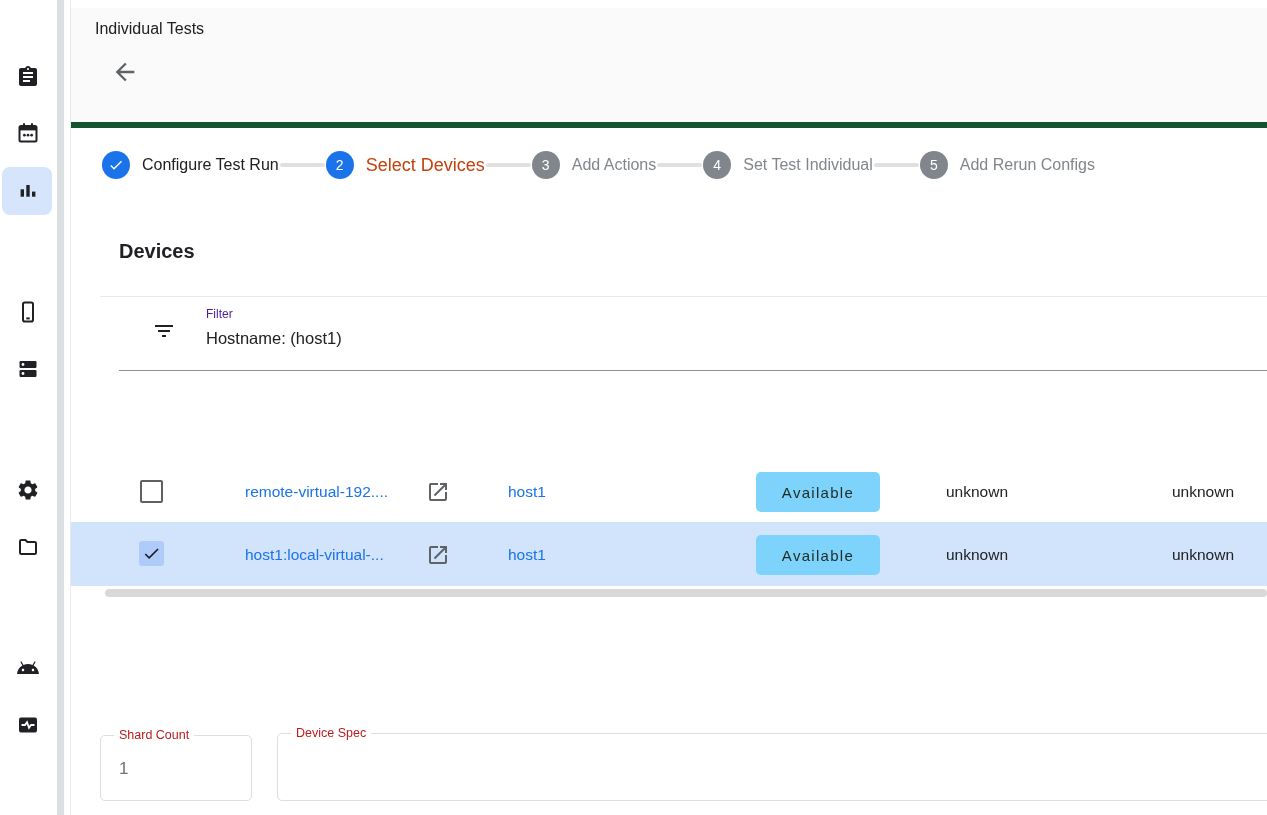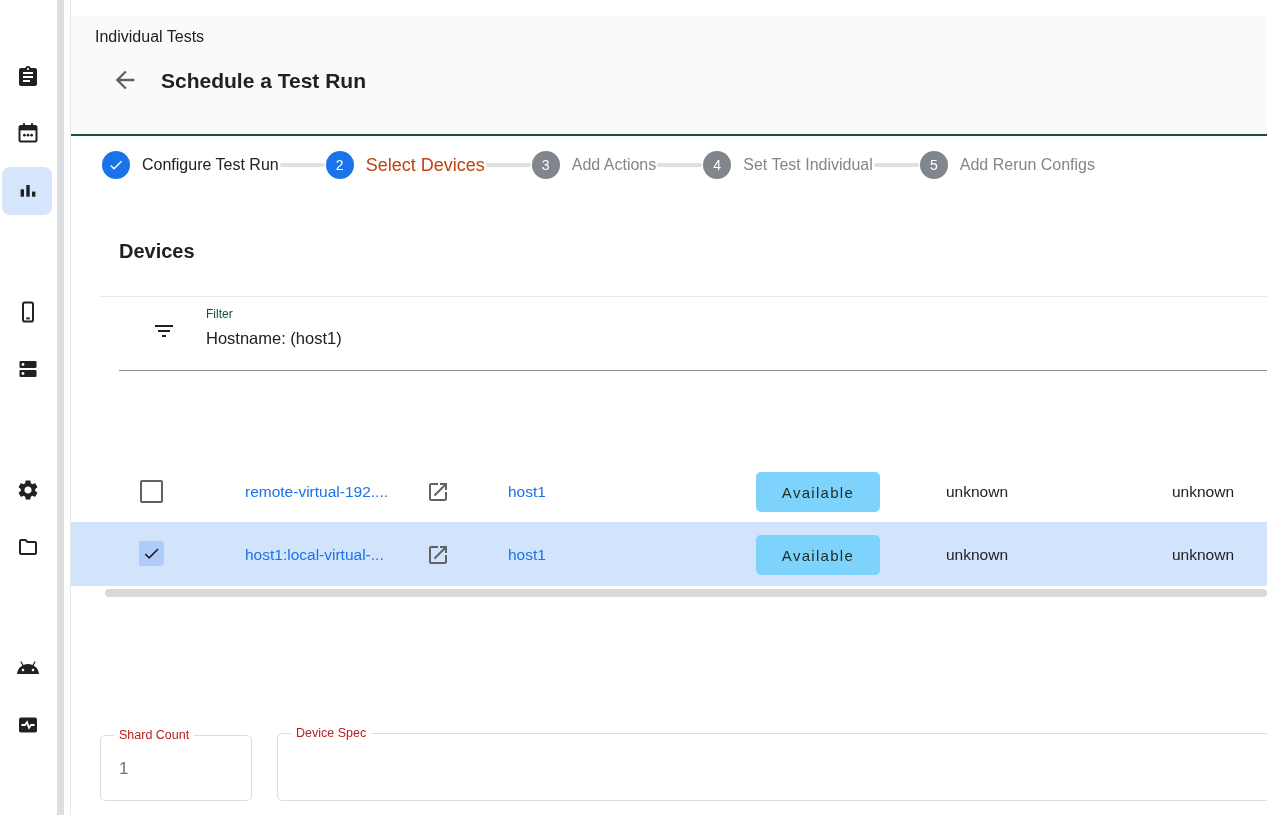--- a/index.html
+++ b/index.html
@@ -11,22 +11,22 @@
   .rail-item { position:absolute; left:16px; width:24px; height:24px; color:#202124; cursor:pointer; }
   .rail-item svg { width:24px; height:24px; display:block; }
   .rail-active-bg { position:absolute; left:2px; top:167px; width:50px; height:48px;
     background:#d6e4fc; border-radius:8px; }
   .vscroll { position:absolute; left:57px; top:0; width:7px; height:815px; background:#dcdfe2; }
   .main-divider { position:absolute; left:70px; top:0; width:1px; height:815px; background:#e8e9eb; }
 
   
   .main { position:absolute; left:71px; top:0; width:1196px; height:815px; background:#fff; }
 
-  .pagehead { position:absolute; left:0; top:16px; right:0; height:120px; background:#fafafa;
-    border-bottom:2px solid #14532d; }
+  .pagehead { position:absolute; left:0; top:8px; right:0; height:120px; background:#fafafa;
+    border-bottom:6px solid #14532d; }
   .breadcrumb { position:absolute; left:24px; top:12px; font-size:16px; color:#202124; }
   .back-btn { position:absolute; left:40px; top:50px; width:28px; height:28px; color:#5f6368; cursor:pointer; }
   .back-btn svg { width:28px; height:28px; }
   .page-title { position:absolute; left:90px; top:53px; font-size:21px; color:#202124; }
 
   
   .stepper { position:absolute; left:31px; top:150px; height:30px; display:flex; align-items:center; gap:1px; }
   .step { display:flex; align-items:center; gap:12px; cursor:pointer; }
   .step-circle { width:28px; height:28px; border-radius:50%; display:flex; align-items:center;
     justify-content:center; color:#fff; font-size:14px; flex:0 0 auto; }
@@ -37,21 +37,21 @@
   .step-label.active { color:#c2410c; font-size:18px; }
   .step-label.todo { color:#80868b; }
   .step-connector { width:45px; height:4px; border-radius:2px; background:#e0e0e0; flex:0 0 auto; }
 
   .section-title { position:absolute; left:48px; top:240px; font-size:20px; color:#202124; }
 
   
   .filter-topline { position:absolute; left:29px; right:0; top:296px; height:1px; background:#e8e9eb; }
   .filter-block { position:absolute; left:29px; right:0; top:297px; height:74px; cursor:text; }
   .filter-icon { position:absolute; left:52px; top:22px; width:24px; height:24px; color:#202124; }
-  .filter-label { position:absolute; left:106px; top:10px; font-size:12px; color:#14532d; }
+  .filter-label { position:absolute; left:106px; top:10px; font-size:12px; color:#4c1d95; }
   .filter-value { position:absolute; left:106px; top:32px; font-size:16.5px; color:#202124; }
   .filter-underline { position:absolute; left:48px; right:0; top:370px; height:1px; background:#8f9194; }
 
   
   .thead { position:absolute; left:0; right:0; top:400px; height:61px; border-bottom:1px solid #e3e4e6; }
   .th { position:absolute; top:21px; font-size:14.5px; color:#202124; }
   .sel-count { position:absolute; left:108px; top:19px; font-size:16px; color:#202124; }
 
   .cbx-ind { position:absolute; left:68px; top:17px; width:25px; height:25px; background:#aecbfa;
     border-radius:3px; cursor:pointer; display:flex; align-items:center; justify-content:center; }
@@ -163,21 +163,20 @@
 
 <main class="main">
 
   <header class="pagehead">
     <div class="breadcrumb">Individual Tests</div>
     <div class="back-btn">
       <svg viewBox="0 0 24 24">
           <path fill="currentColor" d="M20 11H7.83l5.59-5.59L12 4l-8 8 8 8 1.41-1.41L7.83 13H20v-2z"></path>
         </svg>
     </div>
-    <h1 class="page-title">Schedule a Test Run</h1>
   </header>
 
   <div class="stepper">
     <div class="step">
       <span class="step-circle done">
         <svg viewBox="0 0 24 24" width="16" height="16">
             <path fill="#fff" d="M9 16.17L4.83 12l-1.42 1.41L9 19 21 7l-1.41-1.41z"></path>
           </svg>
       </span>
       <span class="step-label done">Configure Test Run</span>

